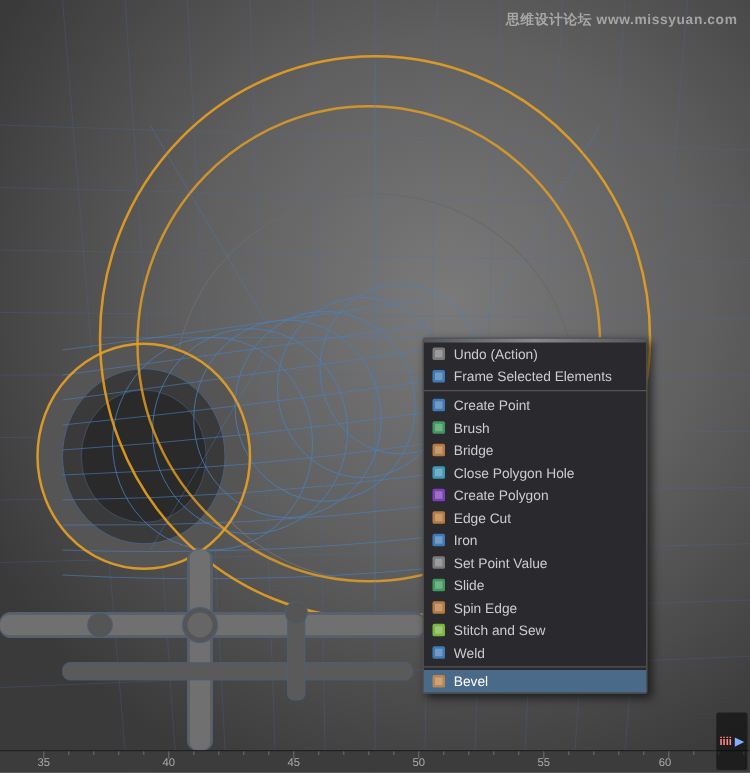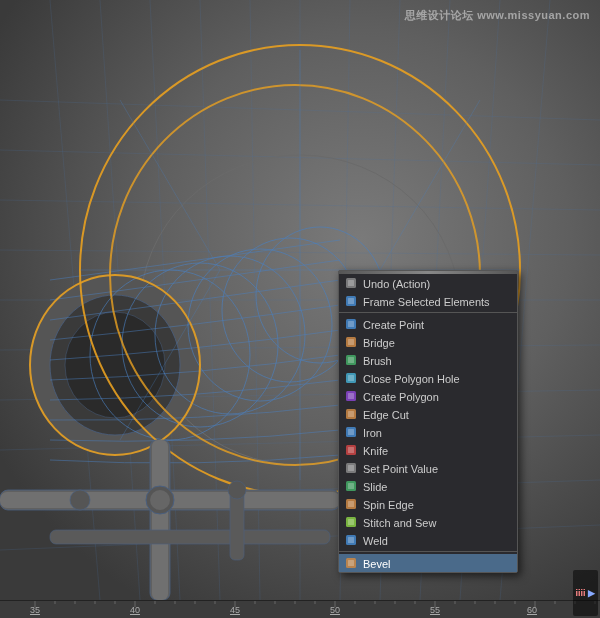--- a/index.html
+++ b/index.html
@@ -99,21 +99,20 @@
       background: #3c3c3c;
       border-top: 1px solid #222;
       z-index: 10;
     }
 
     .r-label {
       position: absolute;
       bottom: 3px;
       color: #aaa;
       font-size: 9px;
-      text-decoration: underline;
     }
 
     #corner-logo {
       position: absolute;
       bottom: 2px;
       right: 2px;
       color: #e88;
       font-size: 9px;
       font-weight: bold;
       z-index: 20;
@@ -263,38 +262,38 @@
             <svg width="12" height="12" viewBox="0 0 12 12" xmlns="http://www.w3.org/2000/svg">
     <rect x="1" y="1" width="10" height="10" rx="1.5" fill="#4488cc" opacity="0.85"></rect>
     <rect x="3" y="3" width="6" height="6" rx="0.5" fill="rgba(255,255,255,0.25)"></rect>
   </svg>
           </span>
           <span>Create Point</span>
         </div>
         <div class="menu-item">
           <span class="menu-icon">
             <svg width="12" height="12" viewBox="0 0 12 12" xmlns="http://www.w3.org/2000/svg">
+    <rect x="1" y="1" width="10" height="10" rx="1.5" fill="#44aa66" opacity="0.85"></rect>
+    <rect x="3" y="3" width="6" height="6" rx="0.5" fill="rgba(255,255,255,0.25)"></rect>
+  </svg>
+          </span>
+          <span>Brush</span>
+        </div>
+        <div class="menu-item">
+          <span class="menu-icon">
+            <svg width="12" height="12" viewBox="0 0 12 12" xmlns="http://www.w3.org/2000/svg">
     <rect x="1" y="1" width="10" height="10" rx="1.5" fill="#cc8844" opacity="0.85"></rect>
     <rect x="3" y="3" width="6" height="6" rx="0.5" fill="rgba(255,255,255,0.25)"></rect>
   </svg>
           </span>
           <span>Bridge</span>
         </div>
         <div class="menu-item">
           <span class="menu-icon">
             <svg width="12" height="12" viewBox="0 0 12 12" xmlns="http://www.w3.org/2000/svg">
-    <rect x="1" y="1" width="10" height="10" rx="1.5" fill="#44aa66" opacity="0.85"></rect>
-    <rect x="3" y="3" width="6" height="6" rx="0.5" fill="rgba(255,255,255,0.25)"></rect>
-  </svg>
-          </span>
-          <span>Brush</span>
-        </div>
-        <div class="menu-item">
-          <span class="menu-icon">
-            <svg width="12" height="12" viewBox="0 0 12 12" xmlns="http://www.w3.org/2000/svg">
     <rect x="1" y="1" width="10" height="10" rx="1.5" fill="#44aacc" opacity="0.85"></rect>
     <rect x="3" y="3" width="6" height="6" rx="0.5" fill="rgba(255,255,255,0.25)"></rect>
   </svg>
           </span>
           <span>Close Polygon Hole</span>
         </div>
         <div class="menu-item">
           <span class="menu-icon">
             <svg width="12" height="12" viewBox="0 0 12 12" xmlns="http://www.w3.org/2000/svg">
     <rect x="1" y="1" width="10" height="10" rx="1.5" fill="#8844cc" opacity="0.85"></rect>
@@ -313,29 +312,20 @@
           <span>Edge Cut</span>
         </div>
         <div class="menu-item">
           <span class="menu-icon">
             <svg width="12" height="12" viewBox="0 0 12 12" xmlns="http://www.w3.org/2000/svg">
     <rect x="1" y="1" width="10" height="10" rx="1.5" fill="#4488cc" opacity="0.85"></rect>
     <rect x="3" y="3" width="6" height="6" rx="0.5" fill="rgba(255,255,255,0.25)"></rect>
   </svg>
           </span>
           <span>Iron</span>
-        </div>
-        <div class="menu-item">
-          <span class="menu-icon">
-            <svg width="12" height="12" viewBox="0 0 12 12" xmlns="http://www.w3.org/2000/svg">
-    <rect x="1" y="1" width="10" height="10" rx="1.5" fill="#cc4444" opacity="0.85"></rect>
-    <rect x="3" y="3" width="6" height="6" rx="0.5" fill="rgba(255,255,255,0.25)"></rect>
-  </svg>
-          </span>
-          <span>Knife</span>
         </div>
         <div class="menu-item">
           <span class="menu-icon">
             <svg width="12" height="12" viewBox="0 0 12 12" xmlns="http://www.w3.org/2000/svg">
     <rect x="1" y="1" width="10" height="10" rx="1.5" fill="#888" opacity="0.85"></rect>
     <rect x="3" y="3" width="6" height="6" rx="0.5" fill="rgba(255,255,255,0.25)"></rect>
   </svg>
           </span>
           <span>Set Point Value</span>
         </div>

